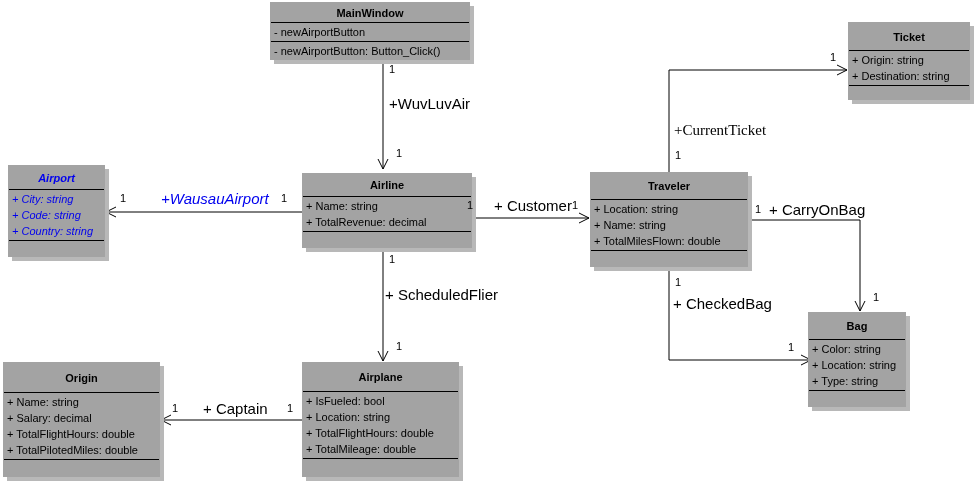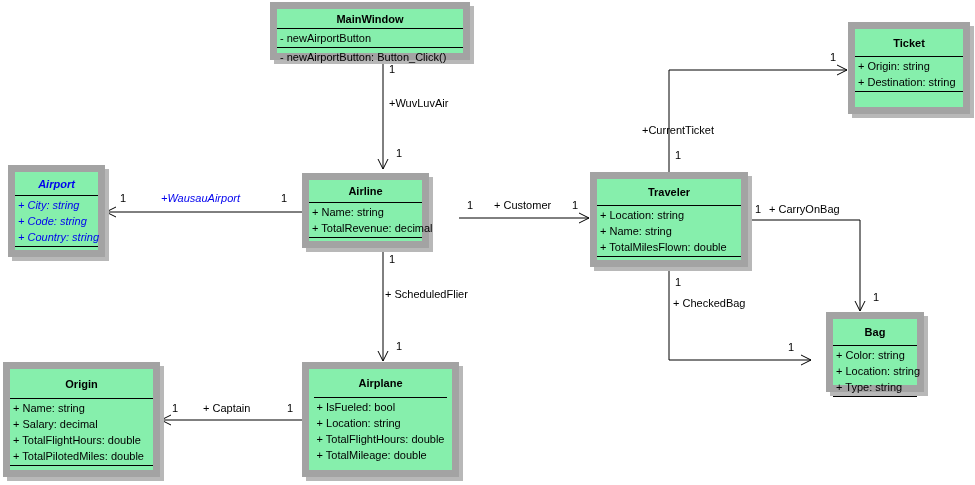--- a/index.html
+++ b/index.html
@@ -1,37 +1,37 @@
 <!DOCTYPE html>
 <html><head>
 <meta charset="utf-8">
 <style>
   html,body{margin:0;padding:0;background:#ffffff;}
   #canvas{
     position:relative;width:975px;height:485px;background:#ffffff;overflow:hidden;
     font-family:"Liberation Sans",sans-serif;
   }
   .class-box{
-    position:absolute;background:#86efac;border:7px solid #a3a3a3;
+    position:absolute;background:#a3a3a3;border:1px solid #a3a3a3;
     box-shadow:4px 4px 0 #b8b8b8;display:flex;flex-direction:column;
     font-size:11px;color:#000;box-sizing:border-box;
   }
   .class-title{
     font-weight:bold;display:flex;align-items:center;justify-content:center;
     flex:0 0 auto;
   }
   .compartment{border-top:1px solid #000;padding:1px 0;flex:0 0 auto;}
   .compartment.ops{flex:1 1 auto;}
   .member{line-height:16px;padding:0 3px;white-space:nowrap;}
   .blue-italic .class-title{color:#0000ee;font-style:italic;}
   .blue-italic .member{color:#0000ee;font-style:italic;}
   #edge-layer{position:absolute;left:0;top:0;width:975px;height:485px;}
   #edge-layer path,#edge-layer polyline{stroke:#000;stroke-width:1;fill:none;}
   .edge-label{
-    position:absolute;font-size:11px;color:#000;white-space:nowrap;line-height:13px;
+    position:absolute;font-size:15px;color:#000;white-space:nowrap;line-height:13px;
   }
   .edge-label.blue{color:#0000ee;font-style:italic;}
   .mult{position:absolute;font-size:11px;color:#000;line-height:13px;}
 </style>
 </head>
 <body>
 
 <div id="canvas">
 
   <svg id="edge-layer" viewBox="0 0 975 485">
@@ -72,40 +72,40 @@
   <div class="class-box" style="left:270px;top:2px;width:200px;height:58px;">
     <div class="class-title" style="height:19px;">MainWindow</div>
     <div class="compartment attrs">
       <div class="member">- newAirportButton</div>
     </div>
     <div class="compartment ops">
       <div class="member">- newAirportButton: Button_Click()</div>
     </div>
   </div>
 
-  <div class="class-box" style="left:848px;top:22px;width:122px;height:92px;">
+  <div class="class-box" style="left:848px;top:22px;width:122px;height:78px;">
     <div class="class-title" style="height:27px;">Ticket</div>
     <div class="compartment attrs">
       <div class="member">+ Origin: string</div>
       <div class="member">+ Destination: string</div>
     </div>
     <div class="compartment ops"></div>
   </div>
 
   <div class="class-box blue-italic" style="left:8px;top:165px;width:97px;height:92px;">
     <div class="class-title" style="height:23px;">Airport</div>
     <div class="compartment attrs">
       <div class="member">+ City: string</div>
       <div class="member">+ Code: string</div>
       <div class="member">+ Country: string</div>
     </div>
     <div class="compartment ops"></div>
   </div>
 
-  <div class="class-box" style="left:302px;top:173px;width:127px;height:75px;">
+  <div class="class-box" style="left:302px;top:173px;width:170px;height:75px;">
     <div class="class-title" style="height:22px;">Airline</div>
     <div class="compartment attrs">
       <div class="member">+ Name: string</div>
       <div class="member">+ TotalRevenue: decimal</div>
     </div>
     <div class="compartment ops"></div>
   </div>
 
   <div class="class-box" style="left:590px;top:172px;width:158px;height:95px;justify-content:flex-end;">
     <div class="class-title" style="height:26px;">Traveler</div>
@@ -121,32 +121,32 @@
     <div class="class-title" style="height:29px;">Origin</div>
     <div class="compartment attrs">
       <div class="member">+ Name: string</div>
       <div class="member">+ Salary: decimal</div>
       <div class="member">+ TotalFlightHours: double</div>
       <div class="member">+ TotalPilotedMiles: double</div>
     </div>
     <div class="compartment ops"></div>
   </div>
 
-  <div class="class-box" style="left:302px;top:362px;width:157px;height:115px;align-items:center;">
+  <div class="class-box" style="left:302px;top:362px;width:157px;height:115px;">
     <div class="class-title" style="height:28px;">Airplane</div>
     <div class="compartment attrs">
       <div class="member">+ IsFueled: bool</div>
       <div class="member">+ Location: string</div>
       <div class="member">+ TotalFlightHours: double</div>
       <div class="member">+ TotalMileage: double</div>
     </div>
     <div class="compartment ops"></div>
   </div>
 
-  <div class="class-box" style="left:826px;top:312px;width:98px;height:80px;">
+  <div class="class-box" style="left:808px;top:312px;width:98px;height:95px;">
     <div class="class-title" style="height:26px;">Bag</div>
     <div class="compartment attrs">
       <div class="member">+ Color: string</div>
       <div class="member">+ Location: string</div>
       <div class="member">+ Type: string</div>
     </div>
     <div class="compartment ops"></div>
   </div>
 
   <div class="mult" style="left:389px;top:63px;">1</div>
@@ -155,21 +155,21 @@
 
   <div class="mult" style="left:120px;top:192px;">1</div>
   <div class="edge-label blue" style="left:161px;top:192px;">+WausauAirport</div>
   <div class="mult" style="left:281px;top:192px;">1</div>
 
   <div class="mult" style="left:467px;top:199px;">1</div>
   <div class="edge-label" style="left:494px;top:199px;">+ Customer</div>
   <div class="mult" style="left:572px;top:199px;">1</div>
 
   <div class="mult" style="left:830px;top:51px;">1</div>
-  <div class="edge-label" style="left:642px;top:124px;">+CurrentTicket</div>
+  <div class="edge-label" style="left:674px;top:124px;font-family:Liberation Serif, serif;">+CurrentTicket</div>
   <div class="mult" style="left:675px;top:149px;">1</div>
 
   <div class="mult" style="left:755px;top:203px;">1</div>
   <div class="edge-label" style="left:769px;top:203px;">+ CarryOnBag</div>
   <div class="mult" style="left:873px;top:291px;">1</div>
 
   <div class="mult" style="left:675px;top:276px;">1</div>
   <div class="edge-label" style="left:673px;top:297px;">+ CheckedBag</div>
   <div class="mult" style="left:788px;top:341px;">1</div>
 

